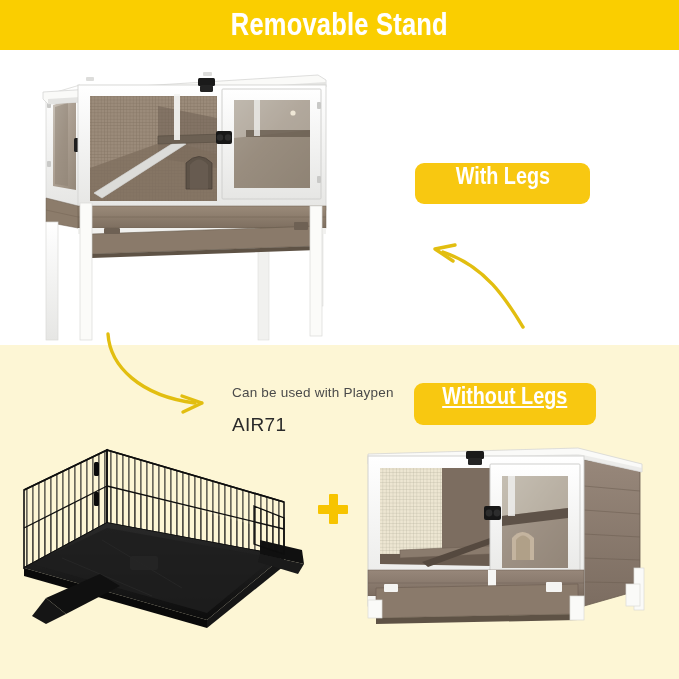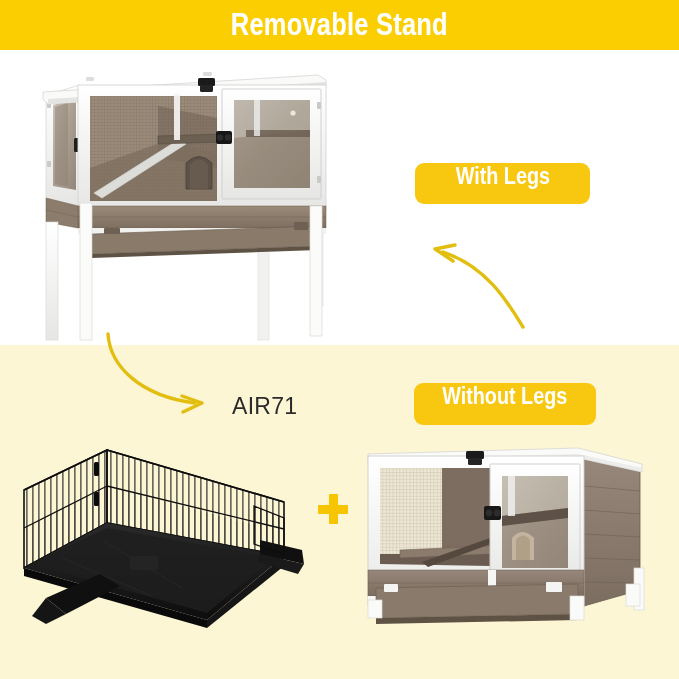--- a/index.html
+++ b/index.html
@@ -40,30 +40,30 @@
     background:#F8C811;
     border-radius:9px;
     display:flex;align-items:flex-start;justify-content:center;
     color:#ffffff;
     font-weight:bold;
     font-family:"Liberation Sans", sans-serif;
     white-space:nowrap;
   }
   .badge span{transform:scaleX(.86);transform-origin:center;display:inline-block;}
   #badge-with{left:415px;top:163px;width:175px;height:41px;font-size:23px;}
-  #badge-without{left:414px;top:383px;width:182px;height:42px;font-size:23px;}
+  #badge-without{left:414px;top:383px;width:182px;height:42px;font-size:23px;text-decoration:underline;}
 
   
   .caption{
     position:absolute;left:232px;top:385px;width:190px;
     color:#3c3c3c;
     font-family:"Liberation Sans", sans-serif;
   }
   .caption-line1{font-size:13.5px;letter-spacing:.2px;color:#4a4a4a;}
-  .caption-line2{font-size:23px;margin-top:8px;color:#2b2b2b;letter-spacing:.3px;}
+  .caption-line2{font-size:19px;margin-top:14px;color:#2b2b2b;letter-spacing:.3px;}
 
   
   .plus{position:absolute;left:318px;top:494px;width:30px;height:30px;}
   .plus i{position:absolute;background:#F7C400;display:block;border-radius:1px;}
   .plus i.h{left:0;top:11px;width:30px;height:9px;}
   .plus i.v{left:10.5px;top:0;width:9px;height:30px;}
 
   
   .arrow-svg{position:absolute;pointer-events:none;}
   #arrow-up{left:395px;top:205px;}
@@ -200,20 +200,21 @@
     <path d="M128,122 C112,96 92,62 48,47" fill="none" stroke="#E2BE10" stroke-width="3.4" stroke-linecap="round"></path>
     <path d="M40,44 L60,40 M40,44 L58,56" fill="none" stroke="#E2BE10" stroke-width="3.4" stroke-linecap="round"></path>
   </svg>
 
   <svg class="arrow-svg" id="arrow-down" width="140" height="110" viewBox="0 0 140 110">
     <path d="M28,24 C30,56 60,86 115,93" fill="none" stroke="#E2BE10" stroke-width="3.4" stroke-linecap="round"></path>
     <path d="M122,93 L102,86 M122,93 L103,102" fill="none" stroke="#E2BE10" stroke-width="3.4" stroke-linecap="round"></path>
   </svg>
 
   <div class="caption">
+    <div class="caption-line1">Can be used with Playpen</div>
     <div class="caption-line2">AIR71</div>
   </div>
 
   <div class="badge" id="badge-without">
     <span>Without Legs</span>
   </div>
 
   <svg class="art" id="playpen" viewBox="0 0 310 208">
     <defs>
       <pattern id="wireV" width="6" height="8" patternUnits="userSpaceOnUse">

